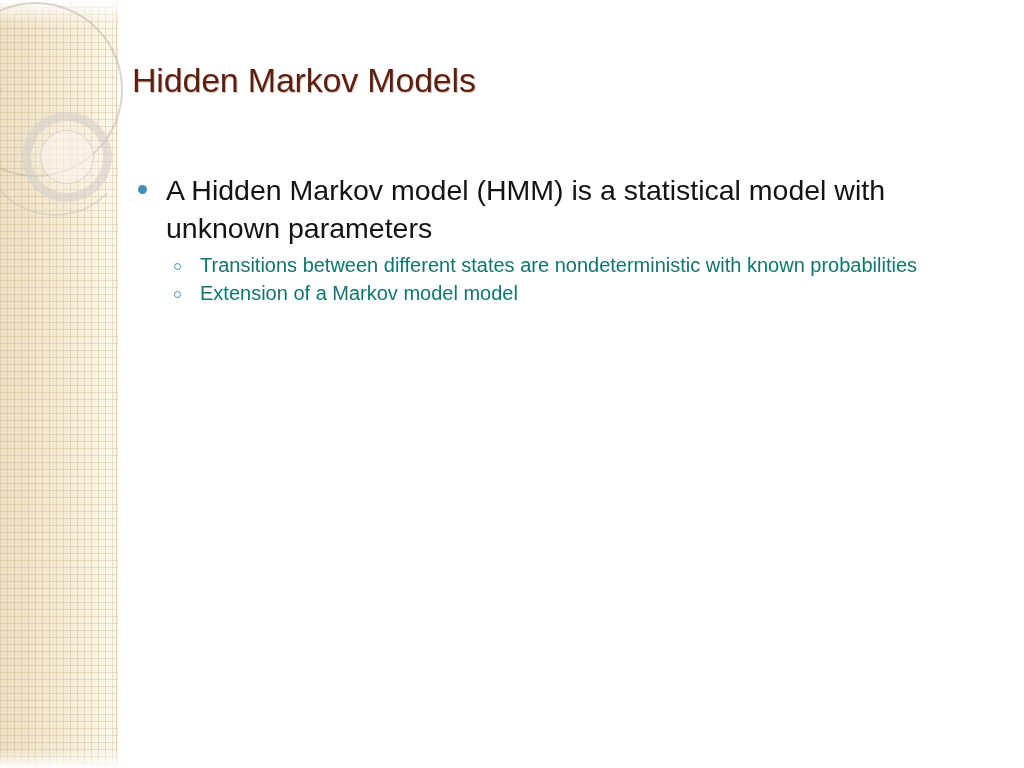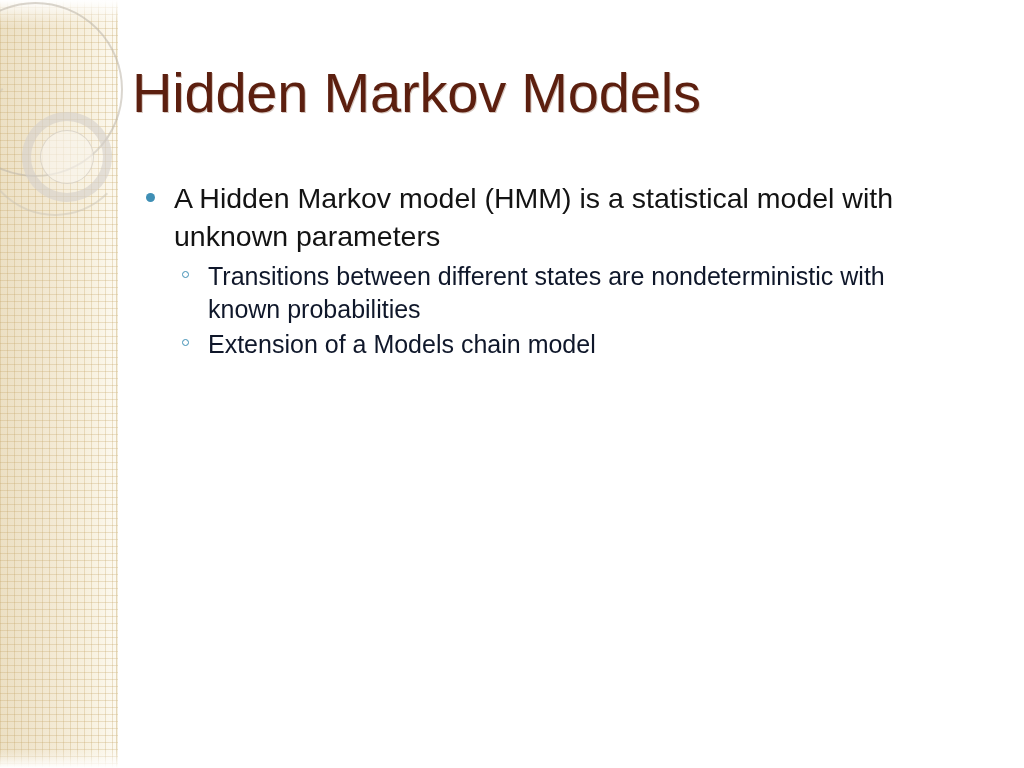--- a/index.html
+++ b/index.html
@@ -93,37 +93,37 @@
     border: 2px solid rgba(200,192,180,0.45);
     border-right-color: transparent;
     border-top-color: transparent;
   }
   
   .title {
     position: absolute;
     left: 132px;
     top: 62px;
     width: 860px;
-    font-size: 56px;
+    font-size: 34px;
     line-height: 1.1;
     color: #5c1f0f;
     font-weight: normal;
     letter-spacing: -0.2px;
     text-shadow: 1px 1px 0 rgba(140,100,80,0.35);
   }
   
   .body {
     position: absolute;
     left: 132px;
     top: 172px;
     width: 830px;
   }
   ul.level1 {
     list-style: none;
-    margin: 8px;
+    margin: 0;
     padding: 0;
   }
   ul.level1 > li {
     position: relative;
     padding-left: 34px;
     margin-bottom: 2px;
     font-size: 28.5px;
     line-height: 1.33;
     color: #131313;
   }
@@ -137,23 +137,23 @@
     background: #3f8fb5;
   }
   ul.level2 {
     list-style: none;
     margin: 4px 0 4px 0;
     padding: 0;
   }
   ul.level2 > li {
     position: relative;
     padding-left: 34px;
-    font-size: 25px;
+    font-size: 20px;
     line-height: 1.33;
-    color: #0f172a;
+    color: #0f766e;
     margin-bottom: 2px;
   }
   ul.level2 > li > .bullet-hollow {
     position: absolute;
     left: 8px;
     top: 11px;
     width: 7px;
     height: 7px;
     border-radius: 50%;
     border: 1.5px solid #3f8fb5;
@@ -184,20 +184,20 @@
       <li>
         <span class="bullet"></span>
         <span class="txt">A Hidden Markov model (HMM) is a statistical model with unknown parameters</span>
         <ul class="level2">
           <li>
             <span class="bullet-hollow"></span>
             <span class="txt">Transitions between different states are nondeterministic with known probabilities</span>
           </li>
           <li>
             <span class="bullet-hollow"></span>
-            <span class="txt">Extension of a Models chain model</span>
+            <span class="txt">Extension of a Markov model model</span>
           </li>
         </ul>
       </li>
     </ul>
   </div>
 
 </div>
 
 </body></html>

